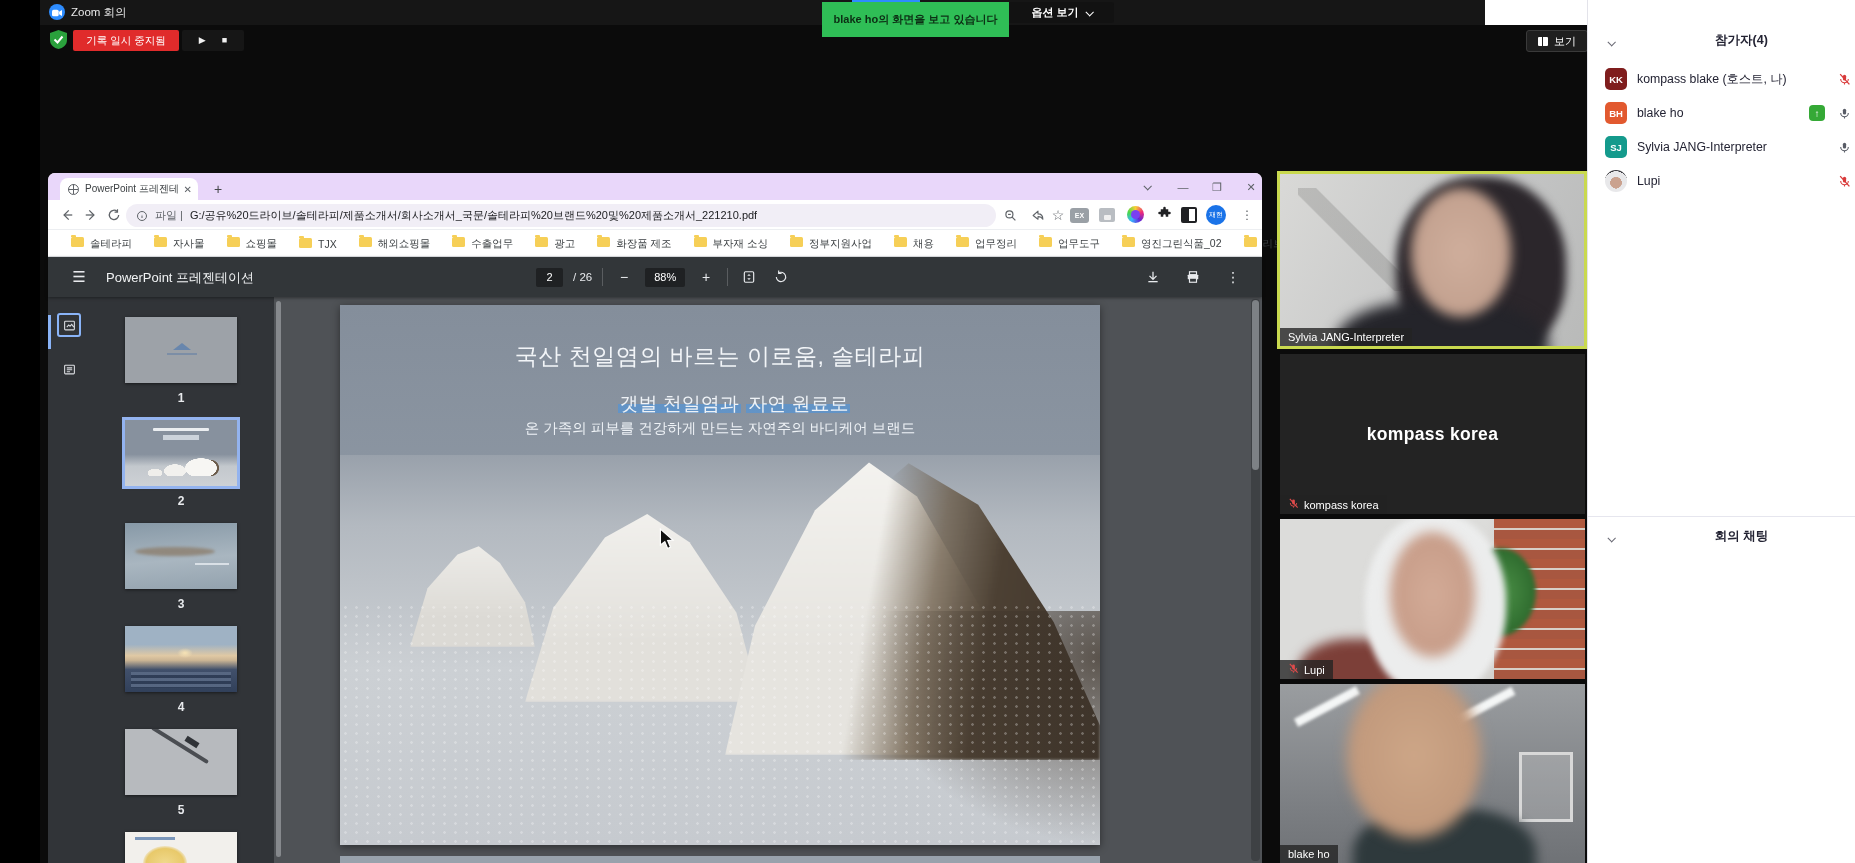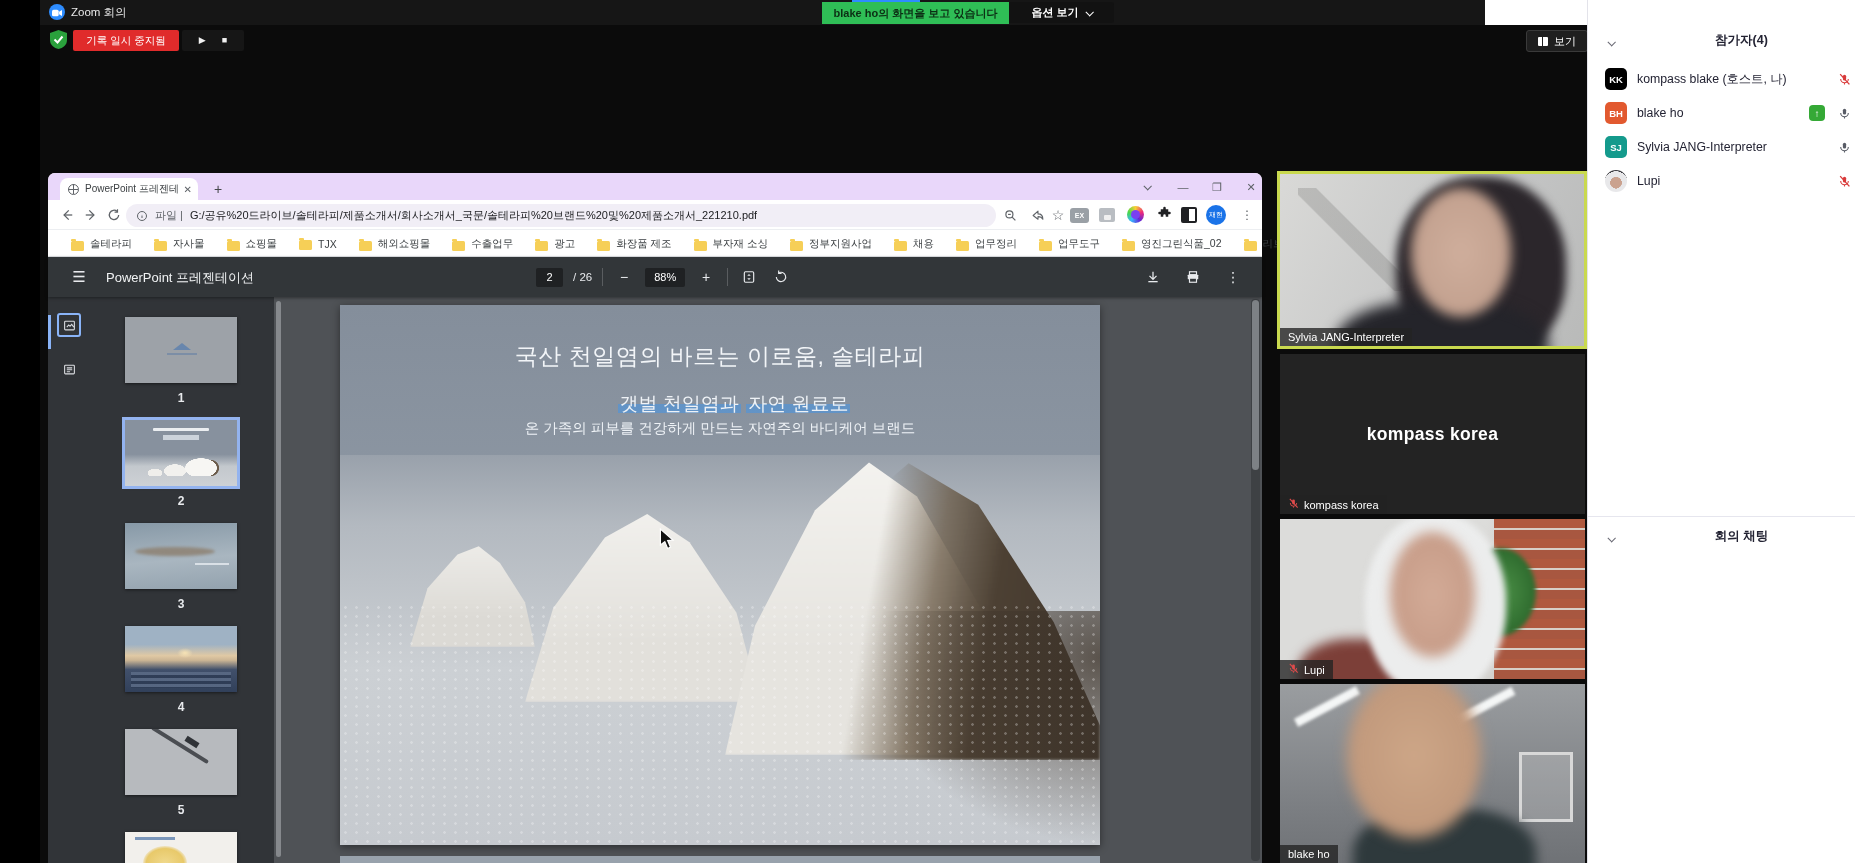--- a/index.html
+++ b/index.html
@@ -7,21 +7,21 @@
   body { font-family:"Liberation Sans", sans-serif; }
   #screen { position:relative; width:1855px; height:863px; background:#0b0b0b; overflow:hidden;margin-left:40px; }
 
   
   .titlebar { position:absolute; left:0; top:0; width:1855px; height:25px; background:#161616; }
   .titlebar-white { position:absolute; left:1445px; top:0; width:410px; height:25px; background:#ffffff; }
   .zoom-logo { position:absolute; left:9px; top:4px; width:16px; height:16px; border-radius:50%; background:#2d8cff; }
   .zoom-logo svg { position:absolute; left:3px; top:4.5px; }
   .win-title { position:absolute; left:31px; top:0; height:25px; line-height:25px; color:#e9e9e9; font-size:11.5px; }
   .share-peek { position:absolute; left:812px; top:0; width:68px; height:3px; background:#2d8cff; }
-  .share-banner { position:absolute; left:782px; top:2px; width:187px; height:22px; background:#2fbe56; color:#0c2e14; font-size:11px; font-weight:bold; display:flex; align-items:center; justify-content:center; }
+  .share-banner { position:absolute; left:782px; top:2px; width:187px; height:35px; background:#2fbe56; color:#0c2e14; font-size:11px; font-weight:bold; display:flex; align-items:center; justify-content:center; }
   .options-btn { position:absolute; left:969px; top:2px; width:105px; height:21px; background:#121212; border:none; color:#fff; font-size:11px; font-weight:bold; display:flex; align-items:center; justify-content:center; gap:7px; border-radius:0 3px 3px 0; cursor:pointer; font-family:inherit;}
   .chev { display:inline-block; width:6px; height:6px; border-right:1.5px solid currentColor; border-bottom:1.5px solid currentColor; transform:rotate(45deg) translateY(-1px); }
   .winctl { position:absolute; top:0; width:34px; height:25px; border:none; background:transparent; color:#3f3f48; font-size:12px; line-height:25px; text-align:center; cursor:pointer; font-family:inherit;}
 
   
   .shield { position:absolute; left:10px; top:30px; }
   .rec-badge { position:absolute; left:33px; top:30px; width:106px; height:21px; background:#e02b2b; border-radius:2px; color:#fff; font-size:10.5px; display:flex; align-items:center; justify-content:center; }
   .rec-ctrls { position:absolute; left:142px; top:30px; width:62px; height:21px; background:#161616; border-radius:2px; display:flex; align-items:center; justify-content:center; gap:16px; }
   .rec-btn { background:none; border:none; color:#f2f2f2; font-size:9px; cursor:pointer; line-height:1; padding:0; font-family:inherit;}
   .view-btn { position:absolute; left:1486px; top:30px; width:62px; height:22px; background:#1f1f1f; border:1px solid #3a3a3a; border-radius:3px; color:#fff; font-size:11px; display:flex; align-items:center; justify-content:center; gap:6px; cursor:pointer; font-family:inherit;}
@@ -49,21 +49,21 @@
   .ext-box { position:absolute; left:1051px; top:8px; width:16px; height:14px; background:#b9bdc2; border-radius:2px; border:none; cursor:pointer;}
   .ext-box:before{content:""; display:block; margin:4px auto 0; width:7px; height:5px; background:#f0f0f0; border-radius:1px;}
   .ext-color { position:absolute; left:1079px; top:6px; width:17px; height:17px; border-radius:50%; border:none; cursor:pointer; background:conic-gradient(#f9ce34,#ee2a7b,#6228d7,#38b6ff,#49d849,#f9ce34); }
   .ext-color:before{content:""; display:block; margin:4px auto; width:9px; height:9px; border-radius:50%; background:#7a3ff2;}
   .ext-puzzle { position:absolute; left:1106px; top:6px; width:20px; height:18px; background:none; border:none; cursor:pointer; color:#202124;}
   .ext-bw { position:absolute; left:1133px; top:7px; width:16px; height:16px; border:2px solid #202124; border-radius:2px; background:linear-gradient(90deg,#202124 0 50%,#fff 50%); cursor:pointer;}
   .profile-chip { position:absolute; left:1158px; top:5px; width:20px; height:20px; border-radius:50%; background:#1a73e8; color:#fff; font-size:7px; border:none; cursor:pointer; display:flex; align-items:center; justify-content:center; font-family:inherit;}
   .dots-v { position:absolute; left:1190px; top:5px; width:18px; height:20px; background:none; border:none; color:#5f6368; font-size:12px; cursor:pointer; font-family:inherit;}
 
   .bookmarksbar { position:absolute; left:0; top:58px; width:100%; height:26px; background:#fff; border-bottom:1px solid #e4e6e9; display:flex; align-items:center; padding-left:14px; gap:4px; }
-  .bm { display:flex; align-items:flex-end; gap:6px; padding:3px 9px; border-radius:4px; cursor:pointer; }
+  .bm { display:flex; align-items:flex-start; gap:6px; padding:3px 9px; border-radius:4px; cursor:pointer; }
   .folder { width:13px; height:10px; background:#f6cf57; border-radius:1.5px; position:relative; flex:0 0 auto;}
   .folder:before { content:""; position:absolute; top:-2px; left:0; width:5px; height:2px; background:#f6cf57; border-radius:1px 1px 0 0;}
   .bm-label { font-size:10.5px; color:#3c4043; white-space:nowrap; }
   .bm-more { margin-left:auto; margin-right:14px; background:none; border:none; color:#5f6368; font-size:13px; cursor:pointer; font-family:inherit;}
 
   
   .pdf-toolbar { position:absolute; left:0; top:84px; width:100%; height:40px; background:#323639; box-shadow:0 1px 3px rgba(0,0,0,.4); z-index:3;}
   .pdf-burger { position:absolute; left:18px; top:8px; width:26px; height:24px; background:none; border:none; color:#e8eaed; font-size:15px; cursor:pointer; font-family:inherit;}
   .pdf-title { position:absolute; left:58px; top:12px; font-size:13px; color:#f1f3f4; }
   .pdf-center { position:absolute; left:488px; top:0; height:40px; display:flex; align-items:center; gap:10px; color:#e8eaed; font-size:11.5px;}
@@ -565,21 +565,21 @@
 
   <div class="panel">
     <div class="panel-header">
       <button class="panel-collapse"><span class="chev"></span></button>
       <div class="panel-title">참가자(4)</div>
     </div>
 
     <div class="plist">
 
     <div class="prow">
-          <span class="avatar" style="background: #000000;">
+          <span class="avatar" style="background: #7f1d1d;">
             <span>KK</span>
           </span>
           <span class="pname">kompass blake (호스트, 나)</span>
           <span class="picons">
 
             <span class="picon mic-red">
               <svg width="13" height="13" viewBox="0 0 24 24" fill="currentColor">
                 <path d="M12 14a3 3 0 0 0 3-3V6a3 3 0 0 0-6 0v5a3 3 0 0 0 3 3z"></path>
                 <path d="M5 11a7 7 0 0 0 14 0 M12 18v3" fill="none" stroke="currentColor" stroke-width="2"></path>
                 <line class="slash" x1="4" y1="2" x2="21" y2="21" stroke="currentColor" stroke-width="2.4"></line>

